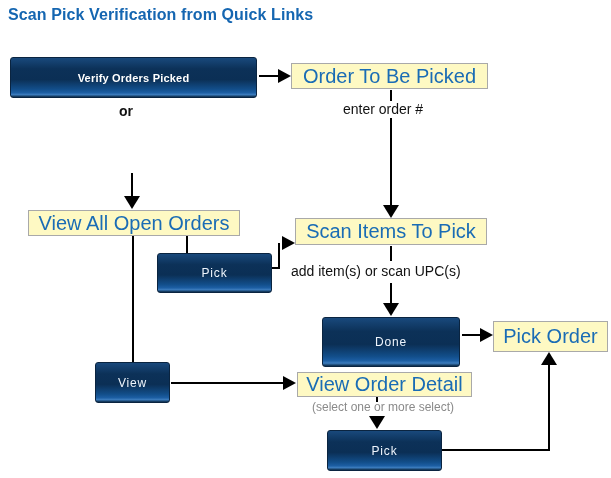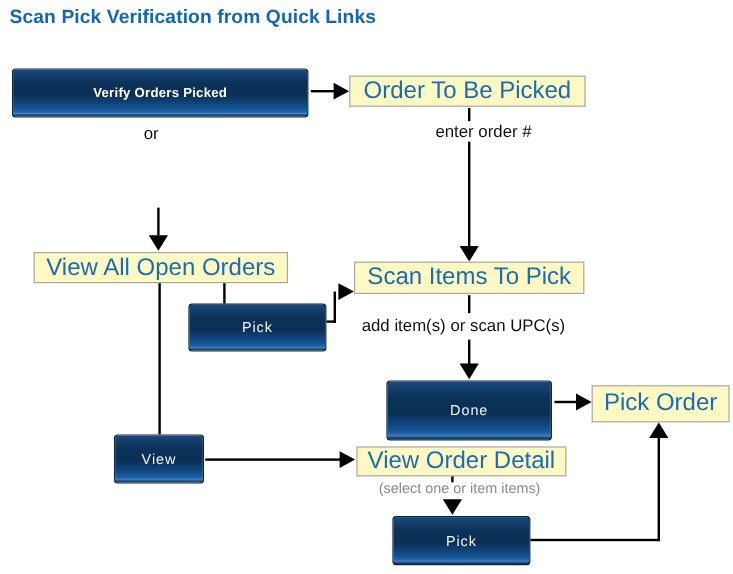--- a/index.html
+++ b/index.html
@@ -18,22 +18,22 @@
       #124e8a 80%,#1c5ea3 89%,#3c7cbd 94%,#0a2946 100%);
     color:#ffffff;white-space:nowrap;
   }
   .btn-lg{font-size:11px;font-weight:bold;letter-spacing:0.2px;}
   .btn-sm{font-size:12px;letter-spacing:0.8px;color:#eef5fd;}
   .screen{
     position:absolute;display:flex;align-items:center;justify-content:center;
     box-sizing:border-box;background:#fef9c3;border:1px solid #a9a9a9;
     color:#1a6cb5;font-size:20px;white-space:nowrap;
   }
-  .flowlabel{position:absolute;font-size:14px;color:#111111;white-space:nowrap;text-align:right;}
-  .or{position:absolute;font-size:14px;font-weight:normal;color:#111111;text-align:center;}
+  .flowlabel{position:absolute;font-size:14px;color:#111111;white-space:nowrap;text-align:left;}
+  .or{position:absolute;font-size:14px;font-weight:bold;color:#111111;text-align:center;}
   .note{position:absolute;font-size:12px;color:#8a8a8a;white-space:nowrap;text-align:center;}
   .hline{position:absolute;height:2px;background:#000;}
   .vline{position:absolute;width:2px;background:#000;}
   .arr{position:absolute;width:0;height:0;}
   .arr-right{border-top:7px solid transparent;border-bottom:7px solid transparent;border-left:13px solid #000;}
   .arr-down{border-left:8px solid transparent;border-right:8px solid transparent;border-top:13px solid #000;}
   .arr-up{border-left:8px solid transparent;border-right:8px solid transparent;border-bottom:13px solid #000;}
 </style>
 </head>
 <body>
@@ -105,21 +105,21 @@
   </div>
 
   <div class="hline" style="left:171px;top:382px;width:113px;"></div>
   <div class="arr arr-right" style="left:283px;top:376px;"></div>
 
   <div class="screen" style="left:297px;top:372px;width:175px;height:25px;">
     <span>View Order Detail</span>
   </div>
 
   <div class="vline" style="left:376px;top:397px;height:5px;"></div>
-  <div class="note" style="left:303px;top:400px;width:160px;">(select one or item items)</div>
+  <div class="note" style="left:303px;top:400px;width:160px;">(select one or more select)</div>
   <div class="arr arr-down" style="left:369px;top:416px;"></div>
 
   <div class="btn btn-sm" style="left:327px;top:430px;width:115px;height:41px;">
     <span>Pick</span>
   </div>
 
   <div class="hline" style="left:442px;top:449px;width:108px;"></div>
   <div class="vline" style="left:548px;top:364px;height:87px;"></div>
   <div class="arr arr-up" style="left:541px;top:352px;"></div>
 

